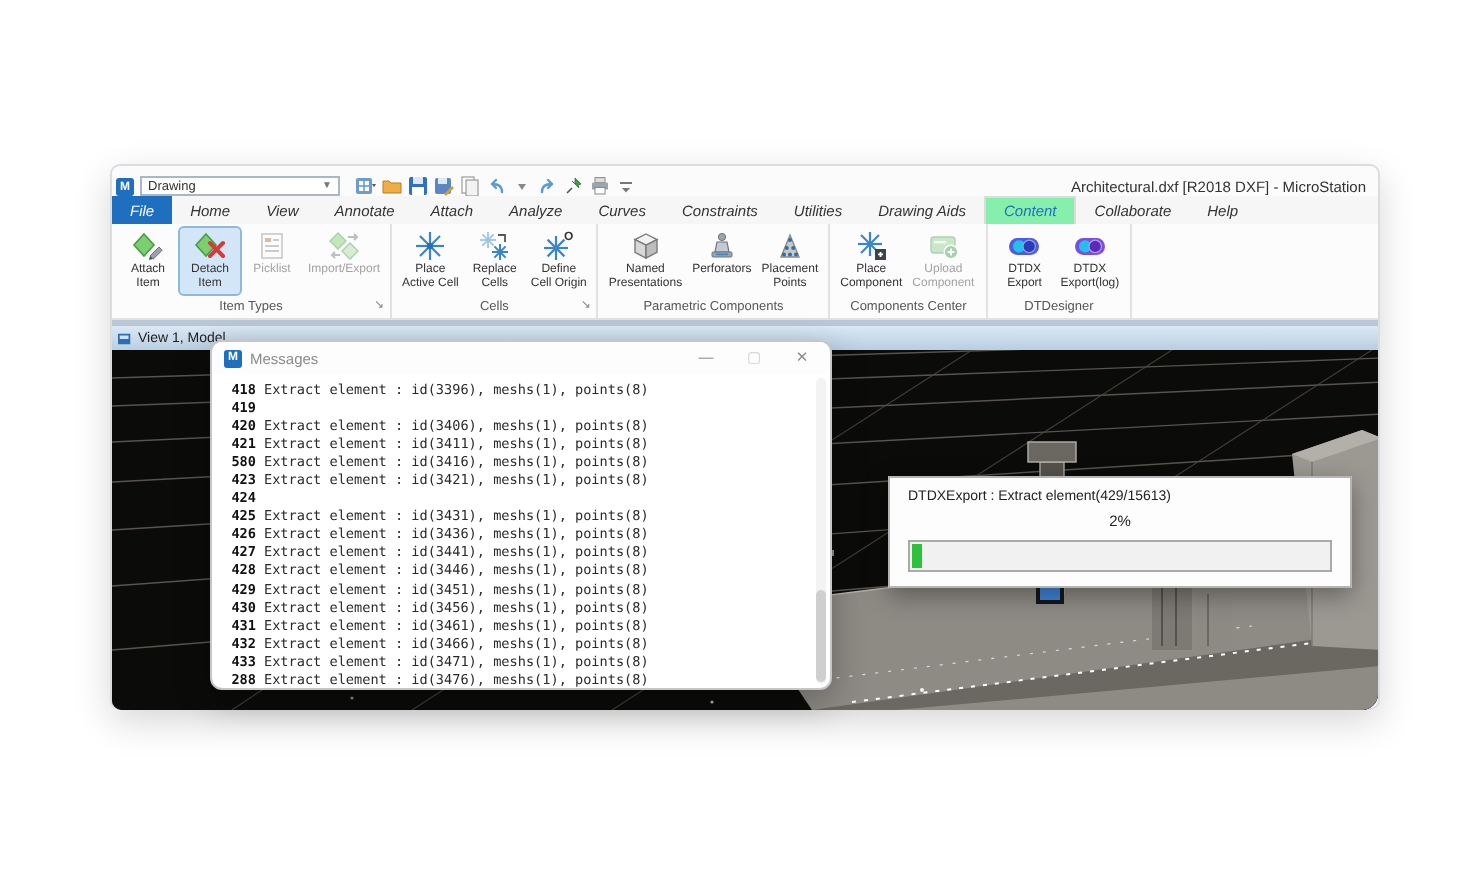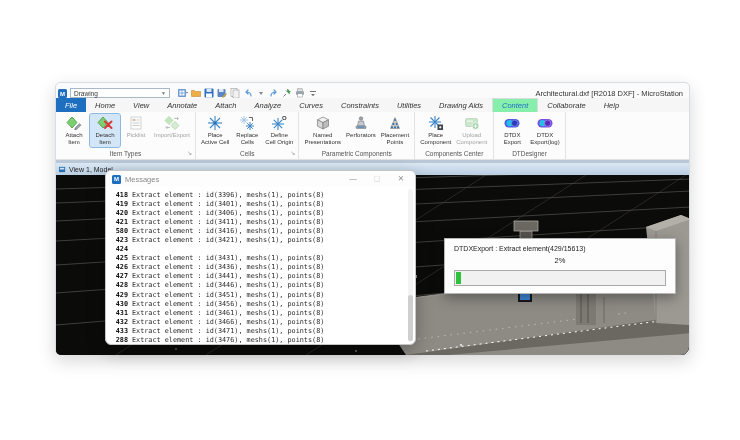--- a/index.html
+++ b/index.html
@@ -462,21 +462,20 @@
     <div class="msg-btn max">▢</div>
     <div class="msg-btn">✕</div>
   </div>
   <div class="msg-body" id="msg-body">
     <div class="msg-line">
         <span class="num">418</span>
         <span>Extract element : id(3396), meshs(1), points(8)</span>
       </div>
       <div class="msg-line">
         <span class="num">419</span>
-        <span>Extract element : id(3401), meshs(1), points(8)</span>
       </div>
       <div class="msg-line">
         <span class="num">420</span>
         <span>Extract element : id(3406), meshs(1), points(8)</span>
       </div>
       <div class="msg-line">
         <span class="num">421</span>
         <span>Extract element : id(3411), meshs(1), points(8)</span>
       </div>
       <div class="msg-line">

